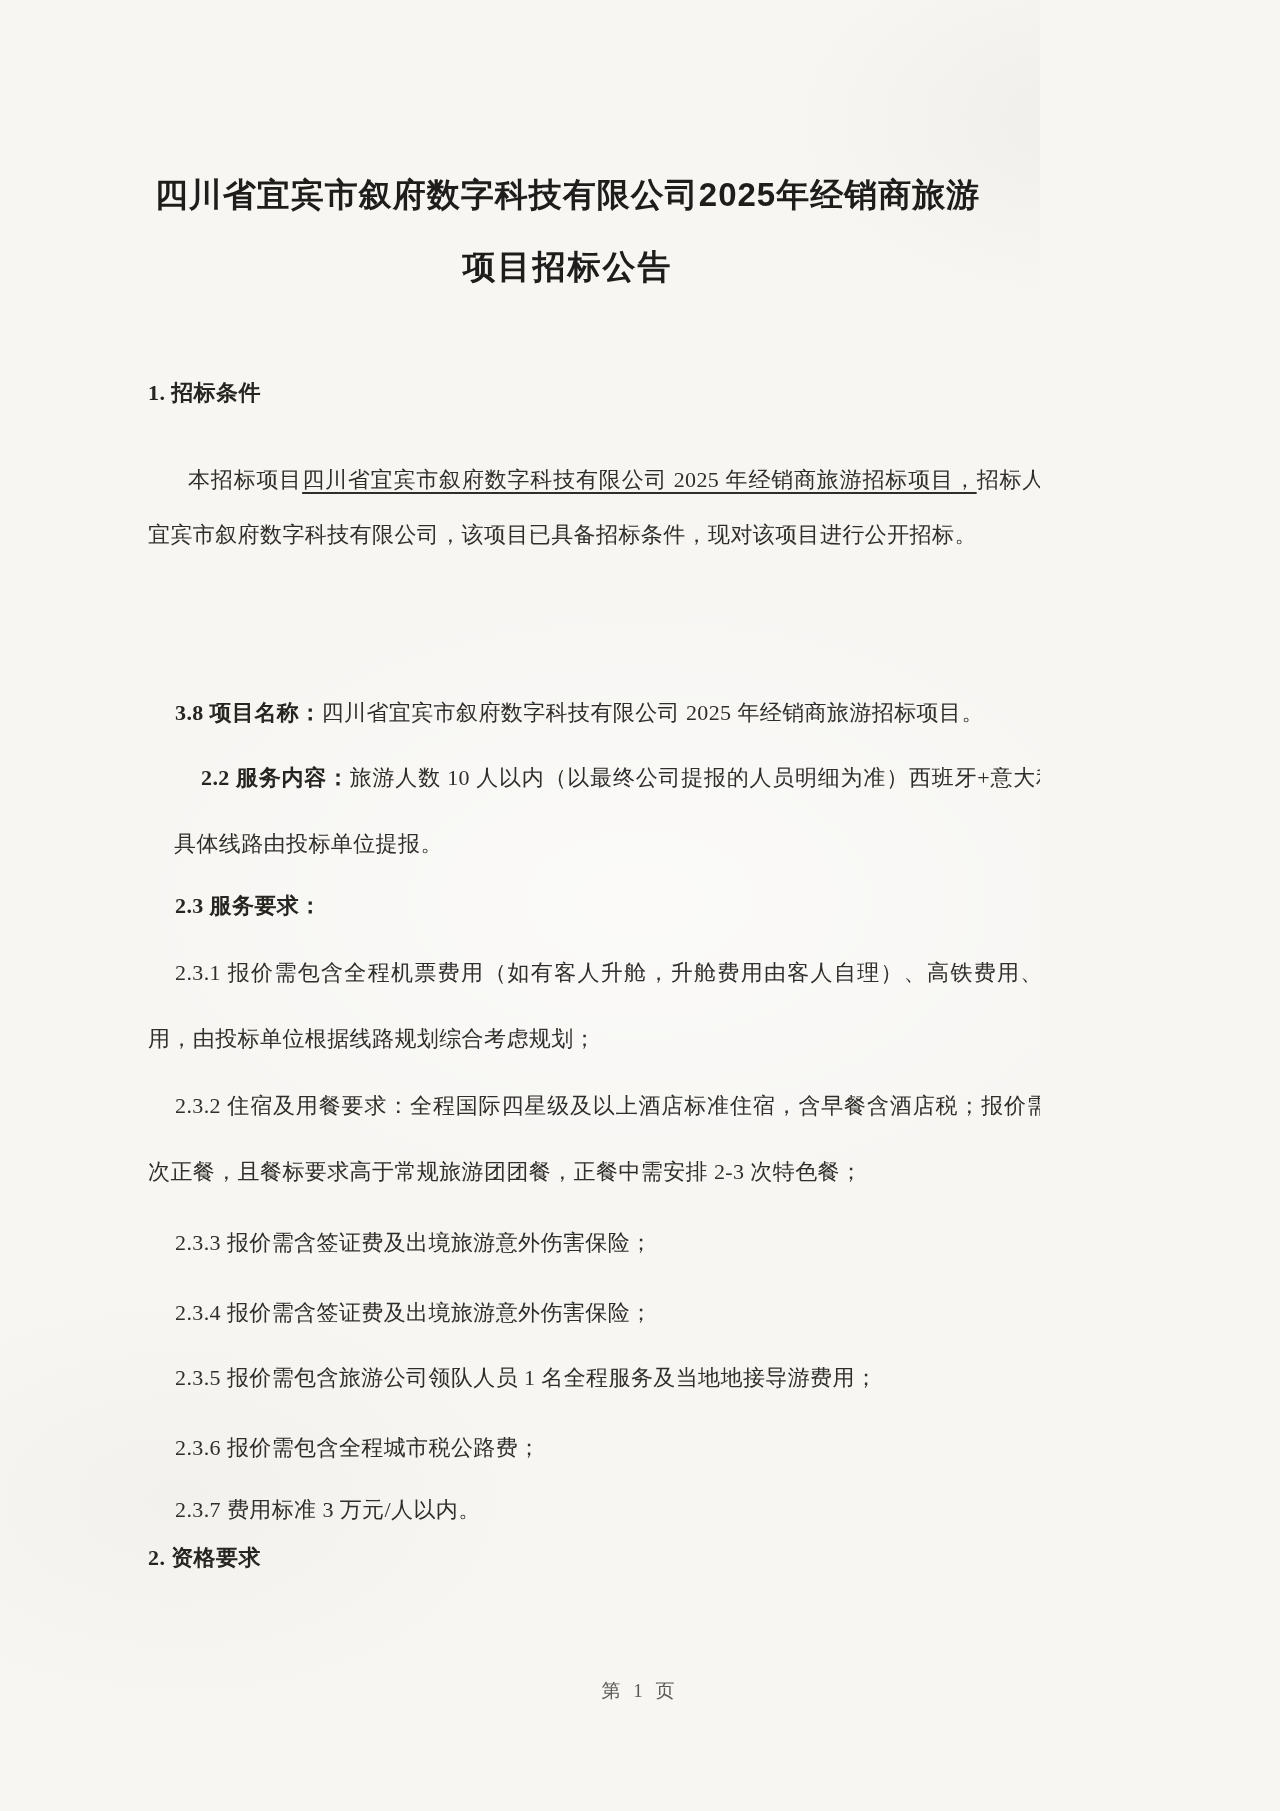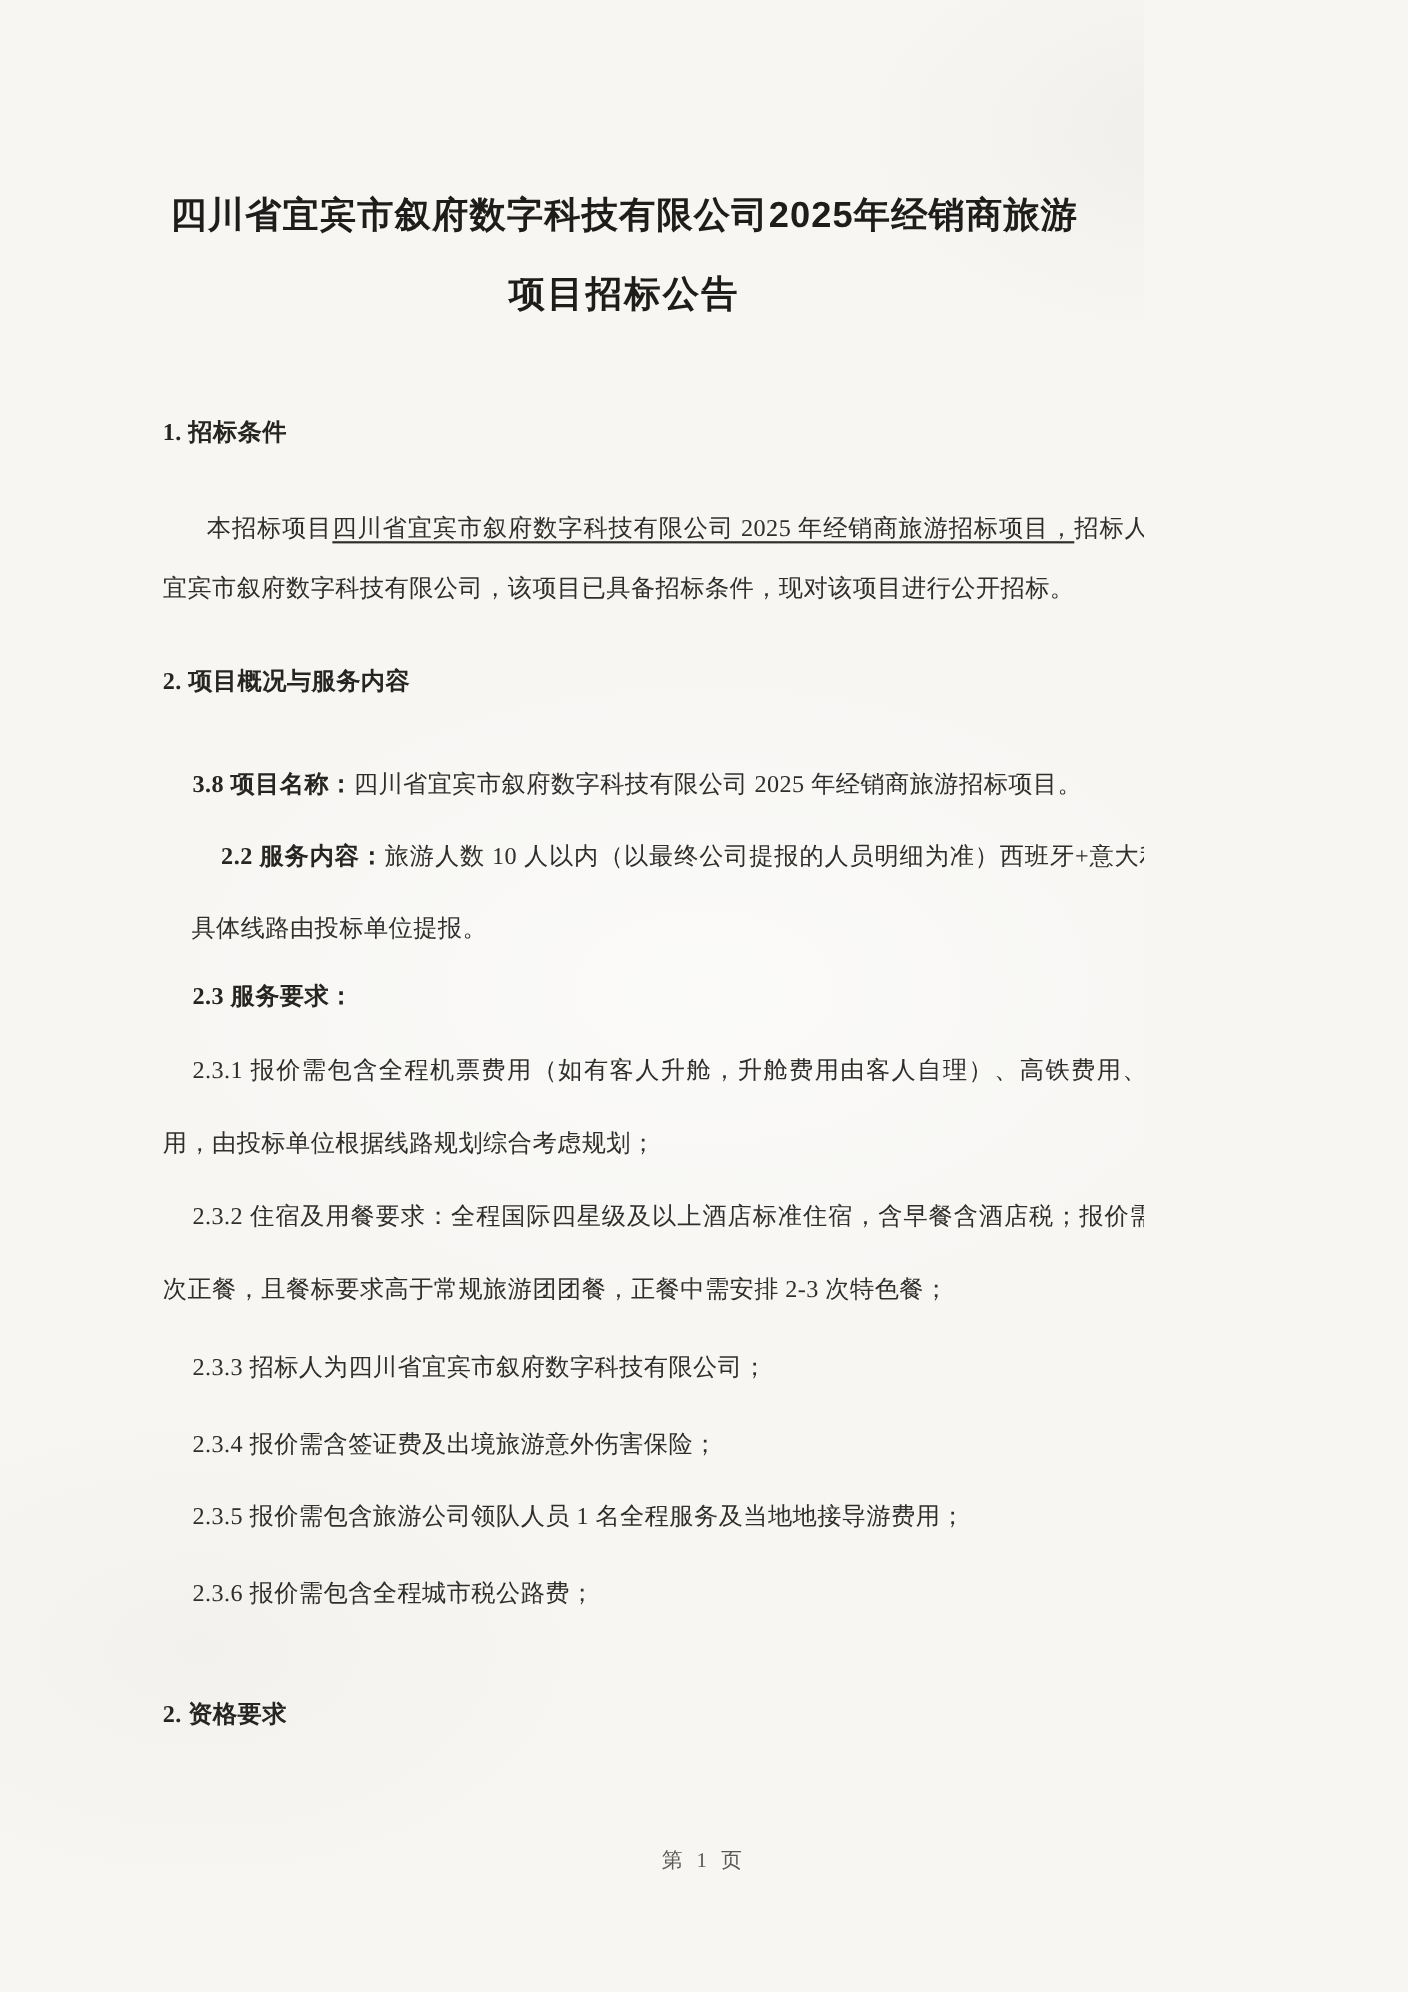--- a/index.html
+++ b/index.html
@@ -98,40 +98,40 @@
 
 <div class="page">
 
   <div class="title-wrap" id="title1">四川省宜宾市叙府数字科技有限公司2025年经销商旅游</div>
   <div class="title-wrap" id="title2">项目招标公告</div>
 
   <div class="block heading" id="h-s1">1. 招标条件</div>
 
   <div class="block indent2" id="p-s1"><span>本招标项目</span><span class="underlined">四川省宜宾市叙府数字科技有限公司 2025 年经销商旅游招标项目，</span><span>招标人为四川省宜宾市叙府数字科技有限公司，该项目已具备招标条件，现对该项目进行公开招标。</span></div>
 
-  <div class="block heading" id="h-s2">2. 项目概况与服务内容</div>
 
   <div class="block indent1" id="i-21"><span class="label-bold">3.8 项目名称：</span><span>四川省宜宾市叙府数字科技有限公司 2025 年经销商旅游招标项目。</span></div>
 
   <div class="block indent1" id="i-22"><span class="label-bold">2.2 服务内容：</span><span>旅游人数 10 人以内（以最终公司提报的人员明细为准）西班牙+意大利 10 日游，具体线路由投标单位提报。</span></div>
 
   <div class="block indent1 heading" id="h-23">2.3 服务要求：</div>
 
   <div class="block indent1" id="i-231">2.3.1 报价需包含全程机票费用（如有客人升舱，升舱费用由客人自理）、高铁费用、大巴车费用，由投标单位根据线路规划综合考虑规划；</div>
 
   <div class="block indent1" id="i-232">2.3.2 住宿及用餐要求：全程国际四星级及以上酒店标准住宿，含早餐含酒店税；报价需含每日 2 次正餐，且餐标要求高于常规旅游团团餐，正餐中需安排 2-3 次特色餐；</div>
 
-  <div class="block indent1" id="i-233">2.3.3 招标人为四川省宜宾市叙府数字科技有限公司；</div>
+  <div class="block indent1" id="i-233">2.3.3 报价需含签证费及出境旅游意外伤害保险；</div>
 
   <div class="block indent1" id="i-234">2.3.4 报价需含签证费及出境旅游意外伤害保险；</div>
 
   <div class="block indent1" id="i-235">2.3.5 报价需包含旅游公司领队人员 1 名全程服务及当地地接导游费用；</div>
 
   <div class="block indent1" id="i-236">2.3.6 报价需包含全程城市税公路费；</div>
 
+  <div class="block indent1" id="i-237">2.3.7 费用标准 3 万元/人以内。</div>
 
   <div class="block heading" id="h-s3">2. 资格要求</div>
 
   <div class="stamp-ring"></div>
   <span class="stamp-char" id="sc0">字</span>
   <span class="stamp-char" id="sc1">数</span>
   <span class="stamp-char" id="sc2">府</span>
   <span class="stamp-char" id="sc3">叙</span>
   <span class="stamp-char" id="sc4">市</span>
   <span class="stamp-char" id="sc5">宾</span>

